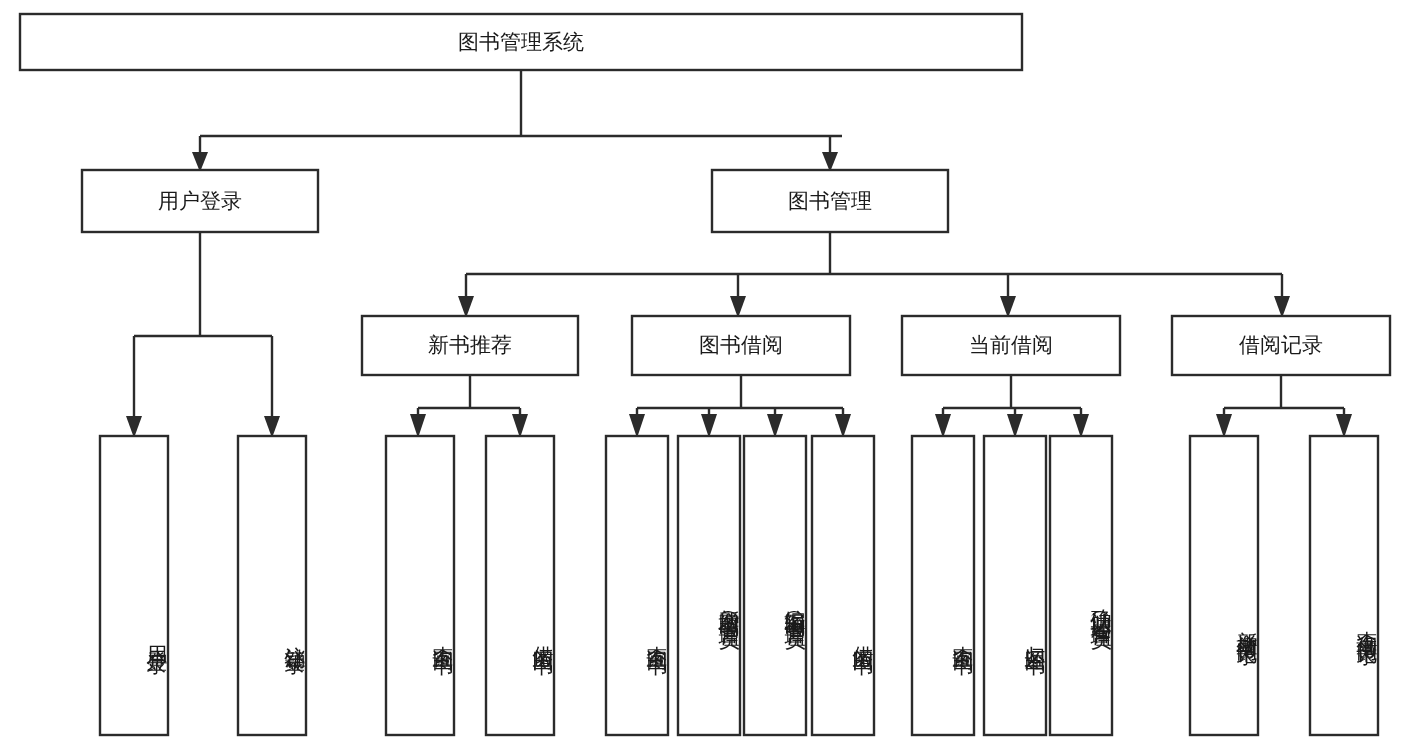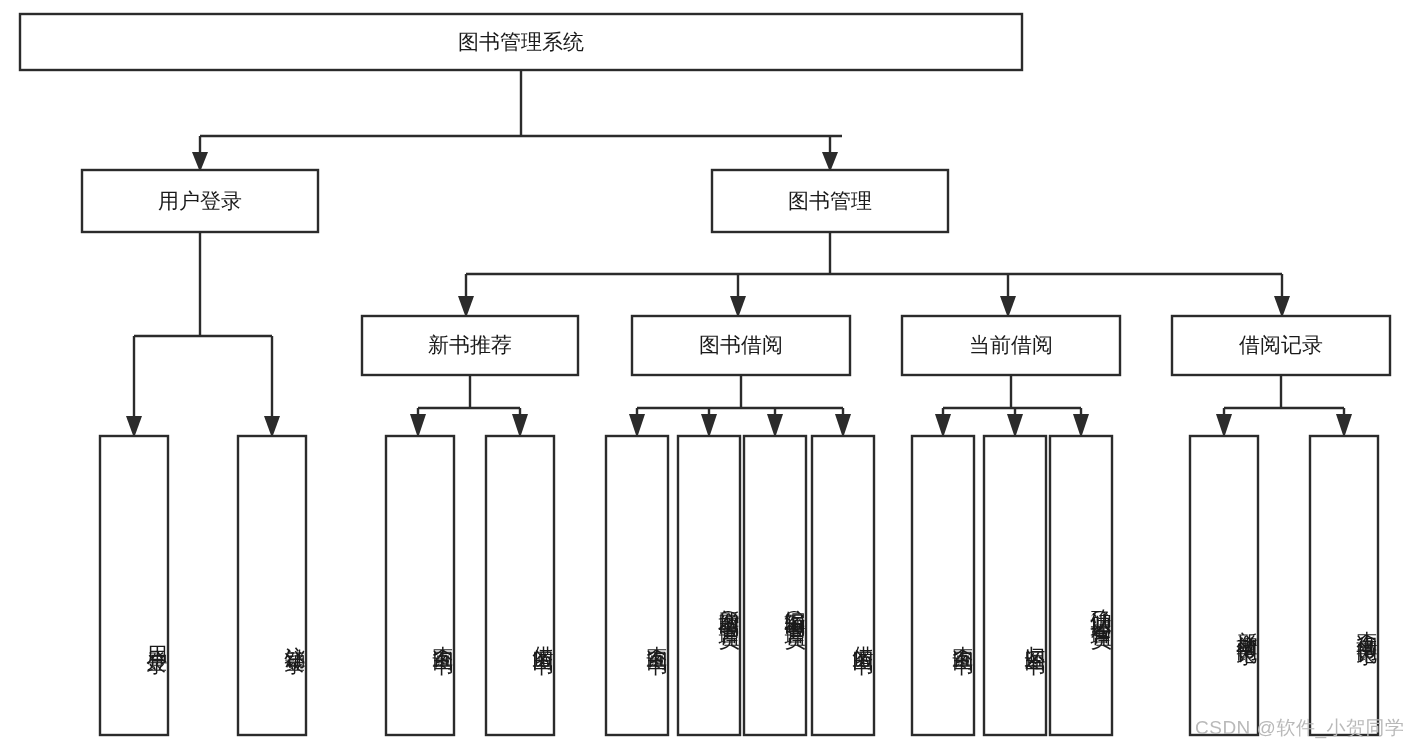--- a/index.html
+++ b/index.html
@@ -212,14 +212,13 @@
       <div class="node-label-v" style="left: 678px; top: 475.5px; width: 62px; height: 259.5px;">新增图书（管理员）</div>
       <div class="node-label-v" style="left: 744px; top: 475.5px; width: 62px; height: 259.5px;">编辑图书（管理员）</div>
       <div class="node-label-v" style="left: 812px; top: 535.5px; width: 62px; height: 199.5px;">借阅图书</div>
       <div class="node-label-v" style="left: 912px; top: 535.5px; width: 62px; height: 199.5px;">查询图书</div>
       <div class="node-label-v" style="left: 984px; top: 535.5px; width: 62px; height: 199.5px;">归还图书</div>
       <div class="node-label-v" style="left: 1050px; top: 475.5px; width: 62px; height: 259.5px;">确认归还（管理员）</div>
       <div class="node-label-v" style="left: 1190px; top: 511.5px; width: 68px; height: 223.5px;">新增借阅记录</div>
       <div class="node-label-v" style="left: 1310px; top: 511.5px; width: 68px; height: 223.5px;">查询借阅记录</div>
     </div>
 
-  <div class="watermark" style="left: 1195px; top: 715px;">CSDN @软件_小贺同学</div>
 </div>
 
 </body></html>

